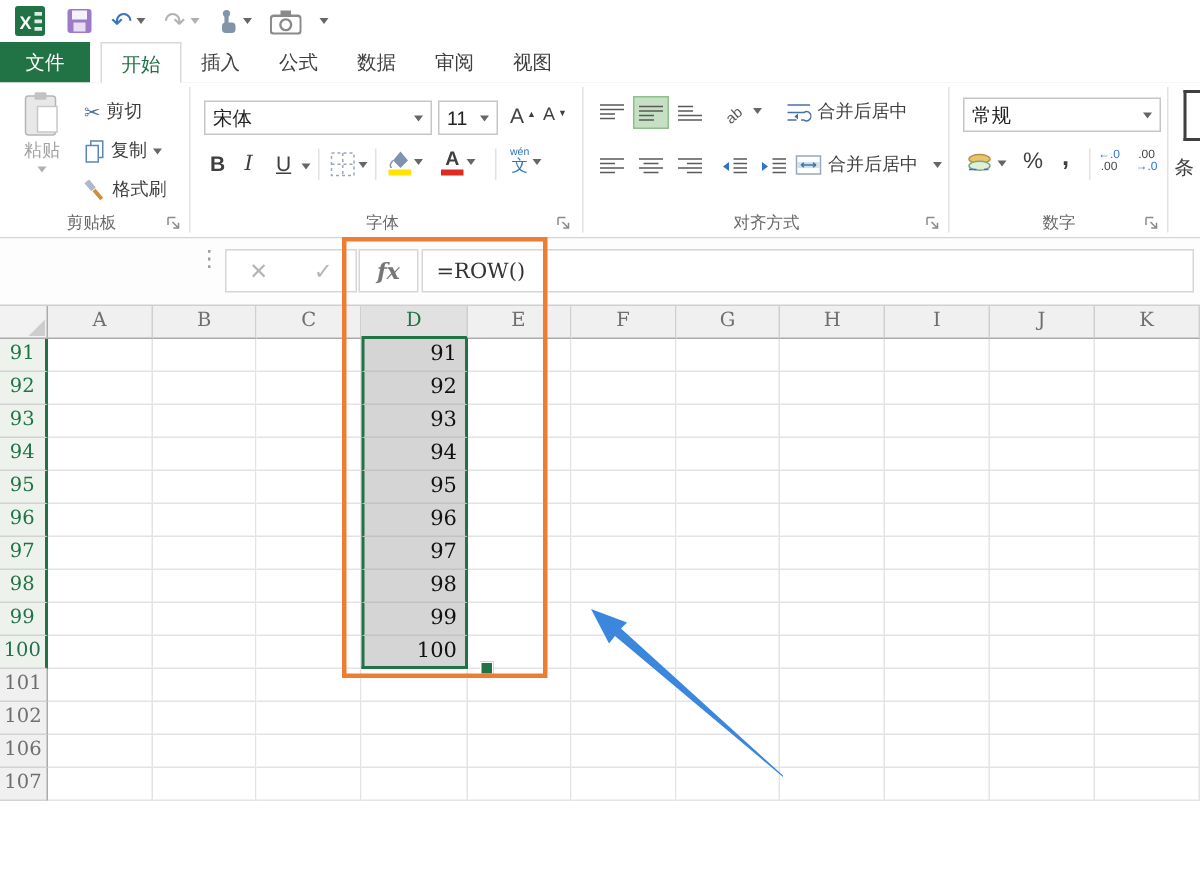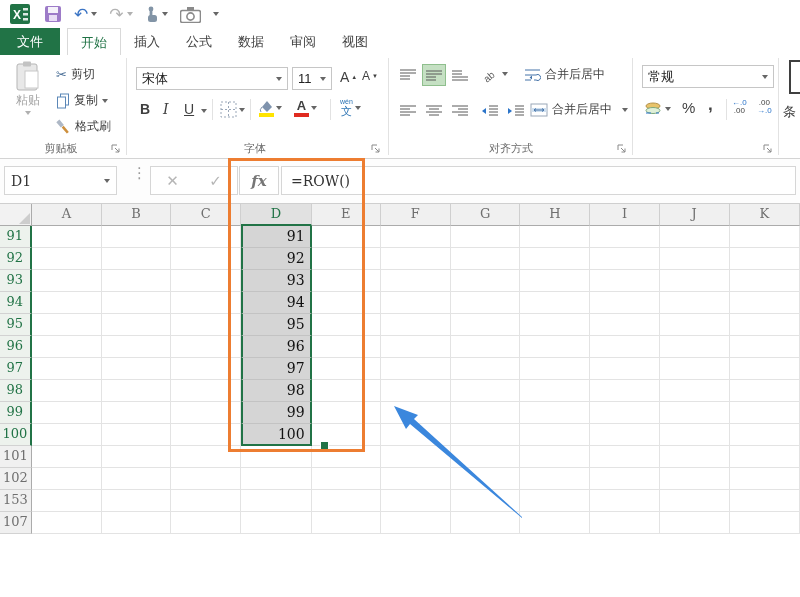--- a/index.html
+++ b/index.html
@@ -294,35 +294,32 @@
         <span class="blue">←.0</span>
         <span>.00</span>
       </span>
   </div>
   <div class="iconbtn" style="left:757px;top:44px;">
     <span class="stack2">
         <span>.00</span>
         <span class="blue">→.0</span>
       </span>
   </div>
+  <div class="grplabel" style="left:636px;width:140px;">数字</div>
   <svg class="launcher" style="left:762px;">
       <path d="M2,2 h5 M2,2 v5" stroke="#8a8a8a" fill="none"></path>
       <path d="M5,5 l4,4 M9,5.5 v3.5 h-3.5" stroke="#8a8a8a" fill="none"></path>
     </svg>
   <div class="vsep" style="left:778px;"></div>
 
   <div style="position:absolute;left:789px;top:5px;width:11px;height:30px;border:2px solid #3f3f3f;border-right:none;"></div>
   <div style="position:absolute;left:783px;top:48px;font-size:13px;color:#3f3f3f;">条</div>
 </div>
 
 <div id="formulabar">
-  <div class="fbox" style="left:4px;width:113px;padding:0 6px;">
-    <span class="serif" style="font-size:14px;">D1</span>
-    <span class="caret" style="margin-left:auto;"></span>
-  </div>
   <div style="position:absolute;left:132px;top:9px;color:#9a9a9a;font-size:15px;line-height:9px;">⋮</div>
   <div class="fbox" style="left:150px;width:88px;justify-content:space-around;">
     <span style="color:#b5b5b5;font-size:15px;">✕</span>
     <span style="color:#b5b5b5;font-size:15px;">✓</span>
   </div>
   <div class="fbox" style="left:239px;width:40px;justify-content:center;">
     <span class="serif" style="font-style:italic;font-weight:bold;color:#767676;font-size:15px;">fx</span>
   </div>
   <div class="fbox" style="left:281px;width:515px;padding:0 9px;">
     <span class="serif" style="font-size:14px;">=ROW()</span>
@@ -508,21 +505,21 @@
       <div class="cell" style="width: 73px;"></div>
       <div class="cell" style="width: 72px;"></div>
       <div class="cell" style="width: 73px;"></div>
       <div class="cell" style="width: 72px;"></div>
       <div class="cell" style="width: 73px;"></div>
       <div class="cell" style="width: 72px;"></div>
       <div class="cell" style="width: 73px;"></div>
       <div class="cell" style="width: 73px;"></div>
     </div>
     <div class="grow">
-      <div class="rowhead">153</div>
+      <div class="rowhead">106</div>
       <div class="cell" style="width: 73px;"></div>
       <div class="cell" style="width: 72px;"></div>
       <div class="cell" style="width: 73px;"></div>
       <div class="cell" style="width: 73px;"></div>
       <div class="cell" style="width: 72px;"></div>
       <div class="cell" style="width: 73px;"></div>
       <div class="cell" style="width: 72px;"></div>
       <div class="cell" style="width: 73px;"></div>
       <div class="cell" style="width: 72px;"></div>
       <div class="cell" style="width: 73px;"></div>

